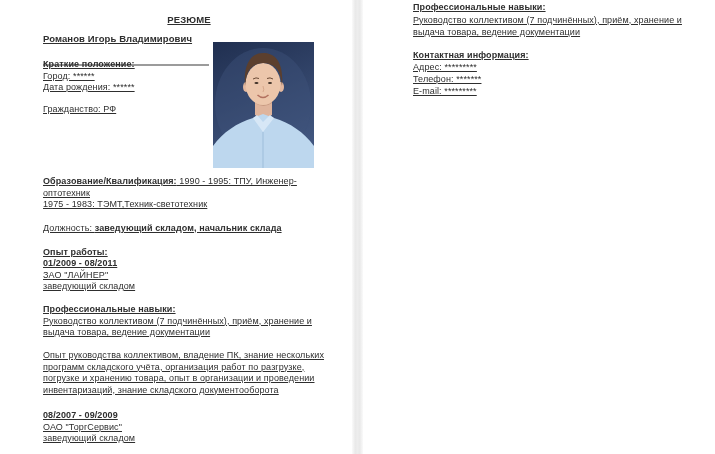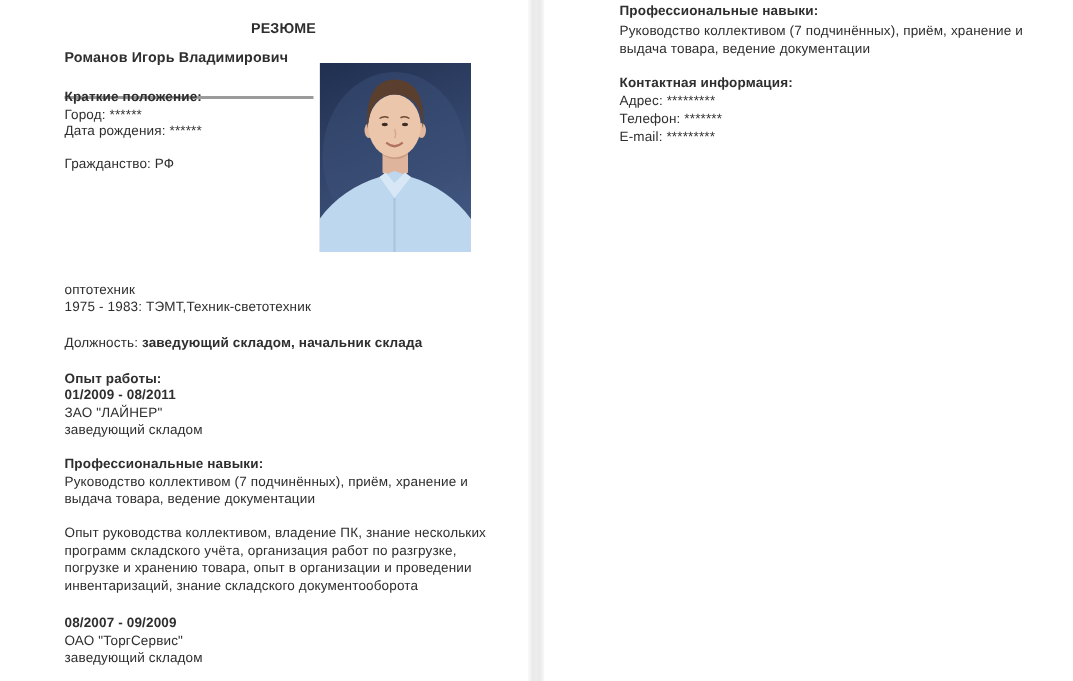--- a/index.html
+++ b/index.html
@@ -20,20 +20,21 @@
     background: linear-gradient(90deg, #fafafa 0%, #e9e9e9 30%, #ededed 50%, #e9e9e9 70%, #fafafa 100%);
   }
 
   .line {
     position: absolute;
     left: 43px;
     font-size: 9px;
     line-height: 10px;
     white-space: nowrap;
     letter-spacing: 0.1px;
+    text-decoration: underline;
   }
   .page-right .line { left: 50px; }
   .b { font-weight: bold; }
 
   .doc-title {
     left: 43px; width: 292px; top: 15px;
     text-align: center; font-weight: bold; font-size: 9.5px;
   }
   .candidate-name {
     top: 34px; width: 166px;
@@ -84,20 +85,21 @@
         <path d="M50,44 q1.5,4 0,6" stroke="#d8a88c" stroke-width="1" fill="none"></path>
         <path d="M44.5,53 q5.5,5 11,0" stroke="#b2715f" stroke-width="1.5" fill="none"></path>
       </svg>
     </div>
 
     <div class="line b" style="top:59px">Краткие положение:</div>
     <div class="line" style="top:70.5px">Город: ******</div>
     <div class="line" style="top:81.5px">Дата рождения: ******</div>
     <div class="line" style="top:103.5px">Гражданство: РФ</div>
 
+    <div class="line" style="top:176px"><span class="b">Образование/Квалификация:</span><span> 1990 - 1995: ТПУ, Инженер-</span></div>
     <div class="line" style="top:187.5px">оптотехник</div>
     <div class="line" style="top:199px">1975 - 1983: ТЭМТ,Техник-светотехник</div>
 
     <div class="line" style="top:222.5px"><span>Должность: </span><span class="b">заведующий складом, начальник склада</span></div>
 
     <div class="line b" style="top:246.5px">Опыт работы:</div>
     <div class="line b" style="top:258px">01/2009 - 08/2011</div>
     <div class="line" style="top:269.5px">ЗАО "ЛАЙНЕР"</div>
     <div class="line" style="top:281px">заведующий складом</div>
 

